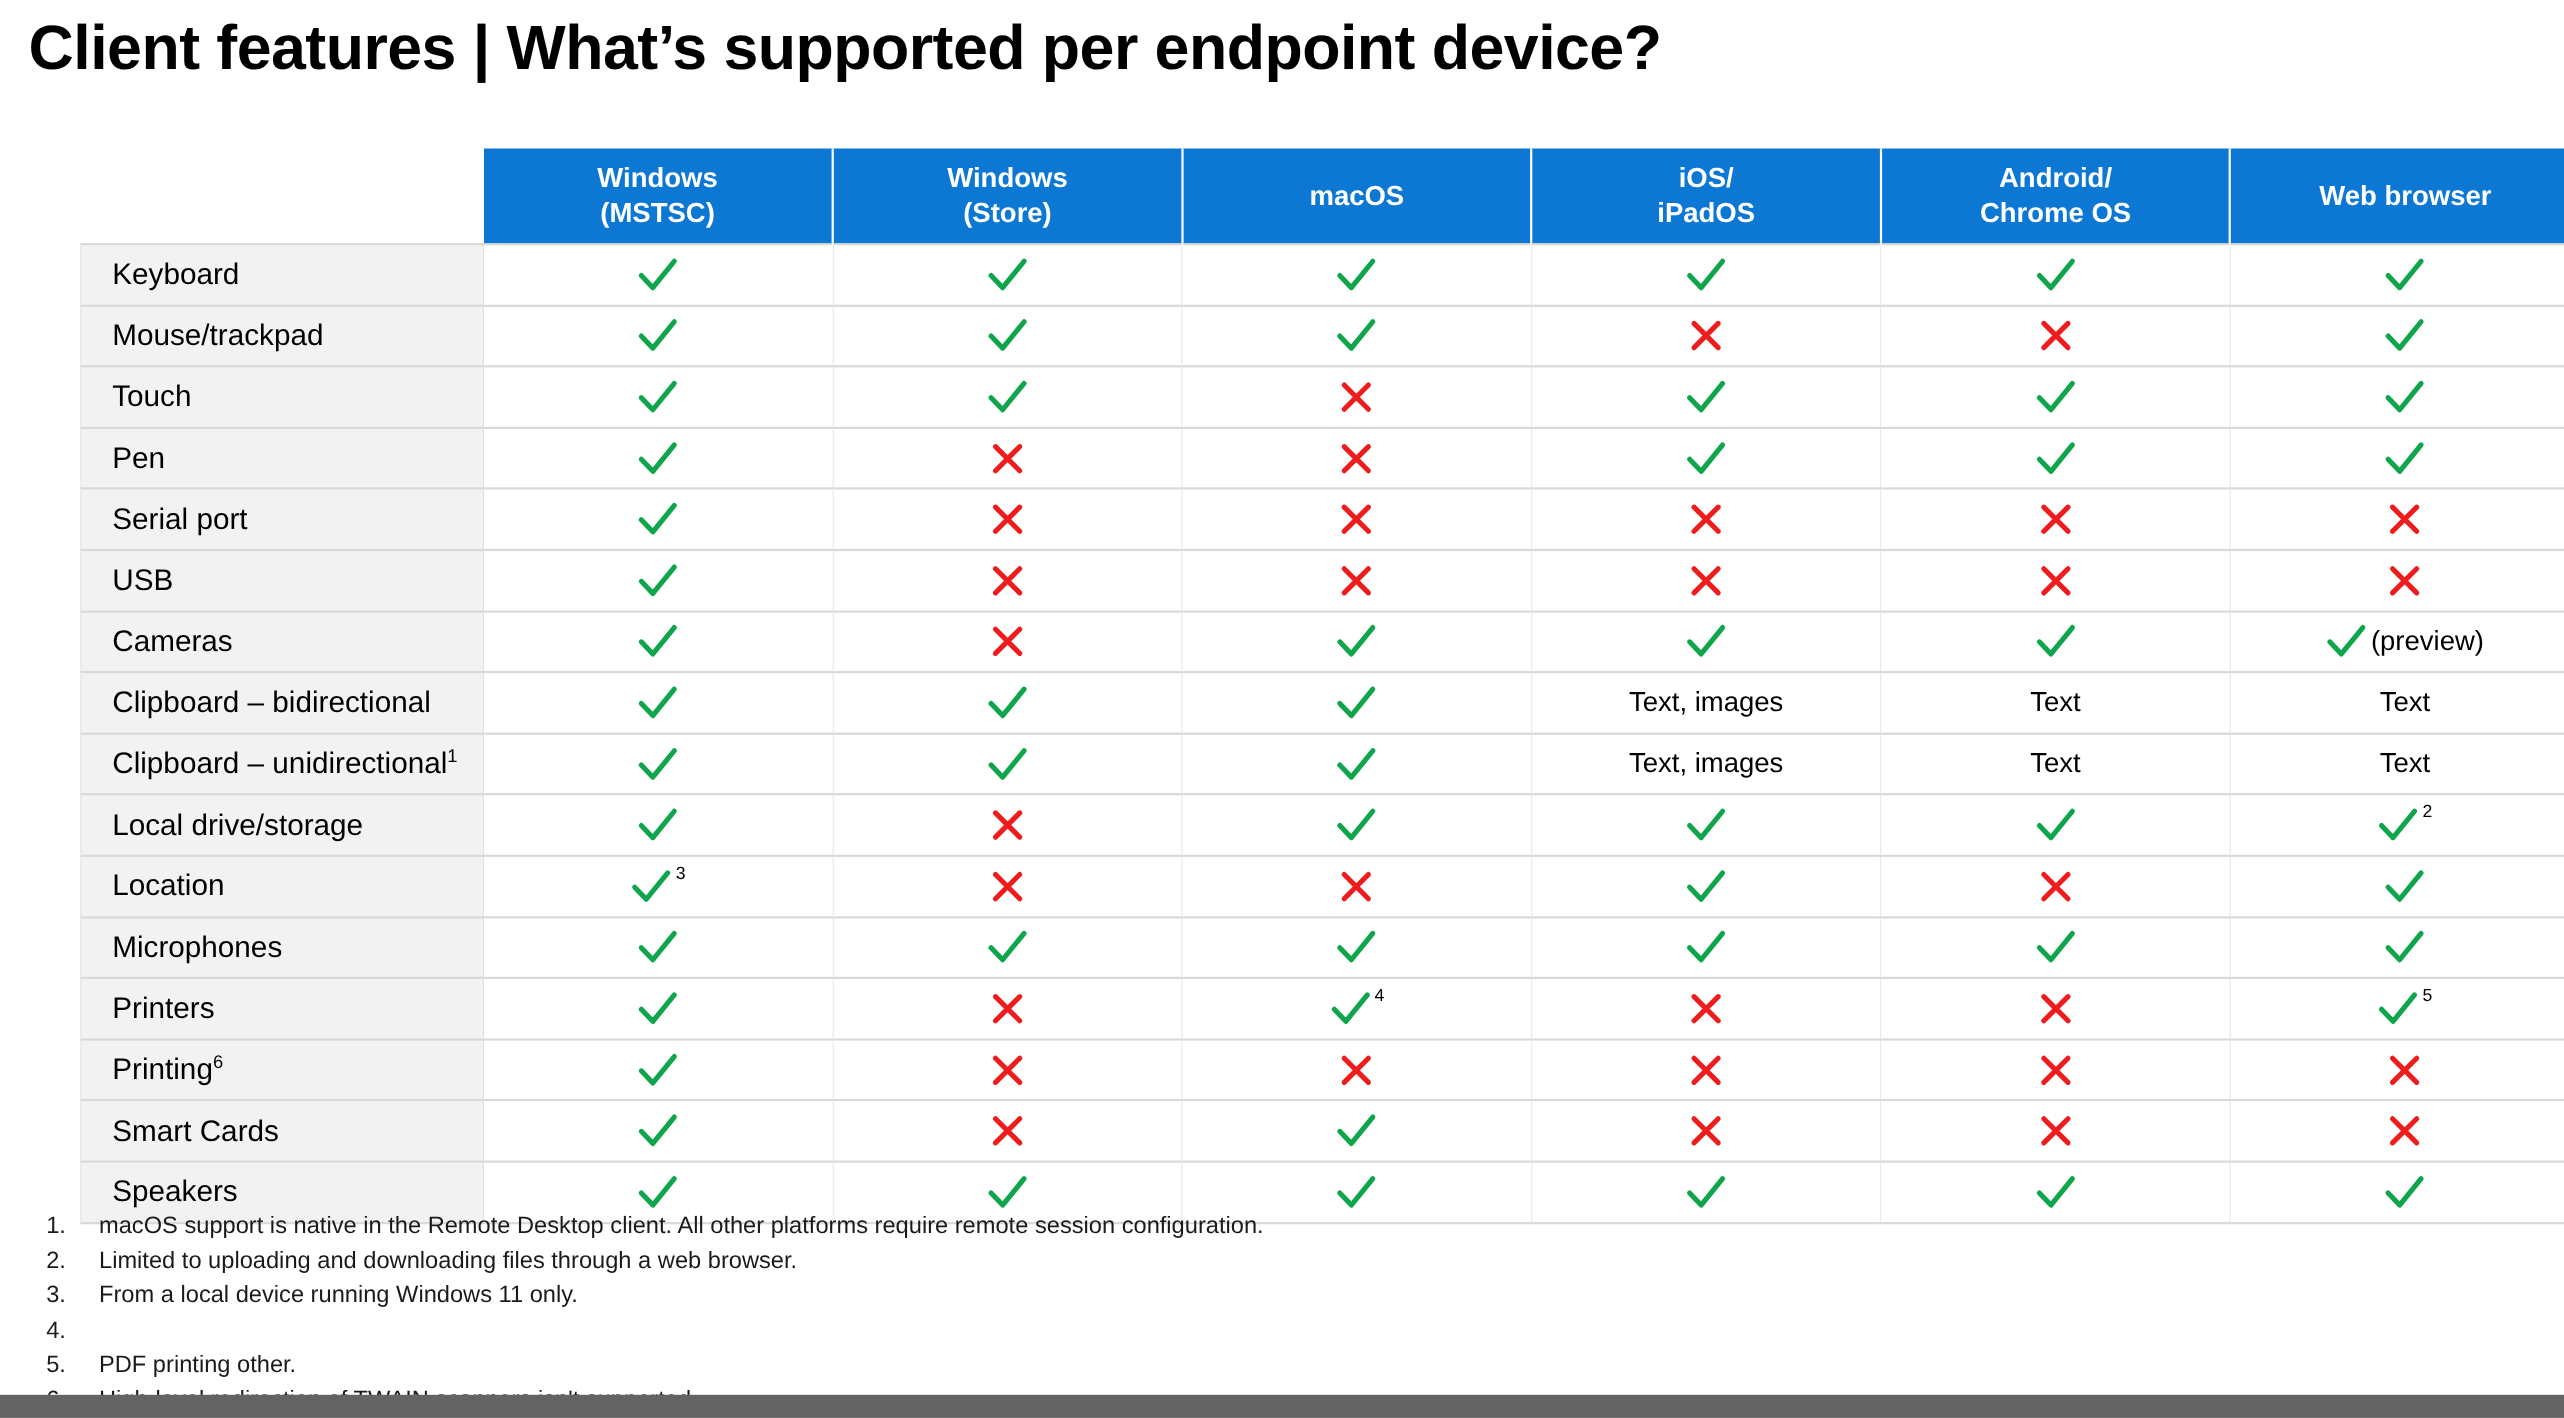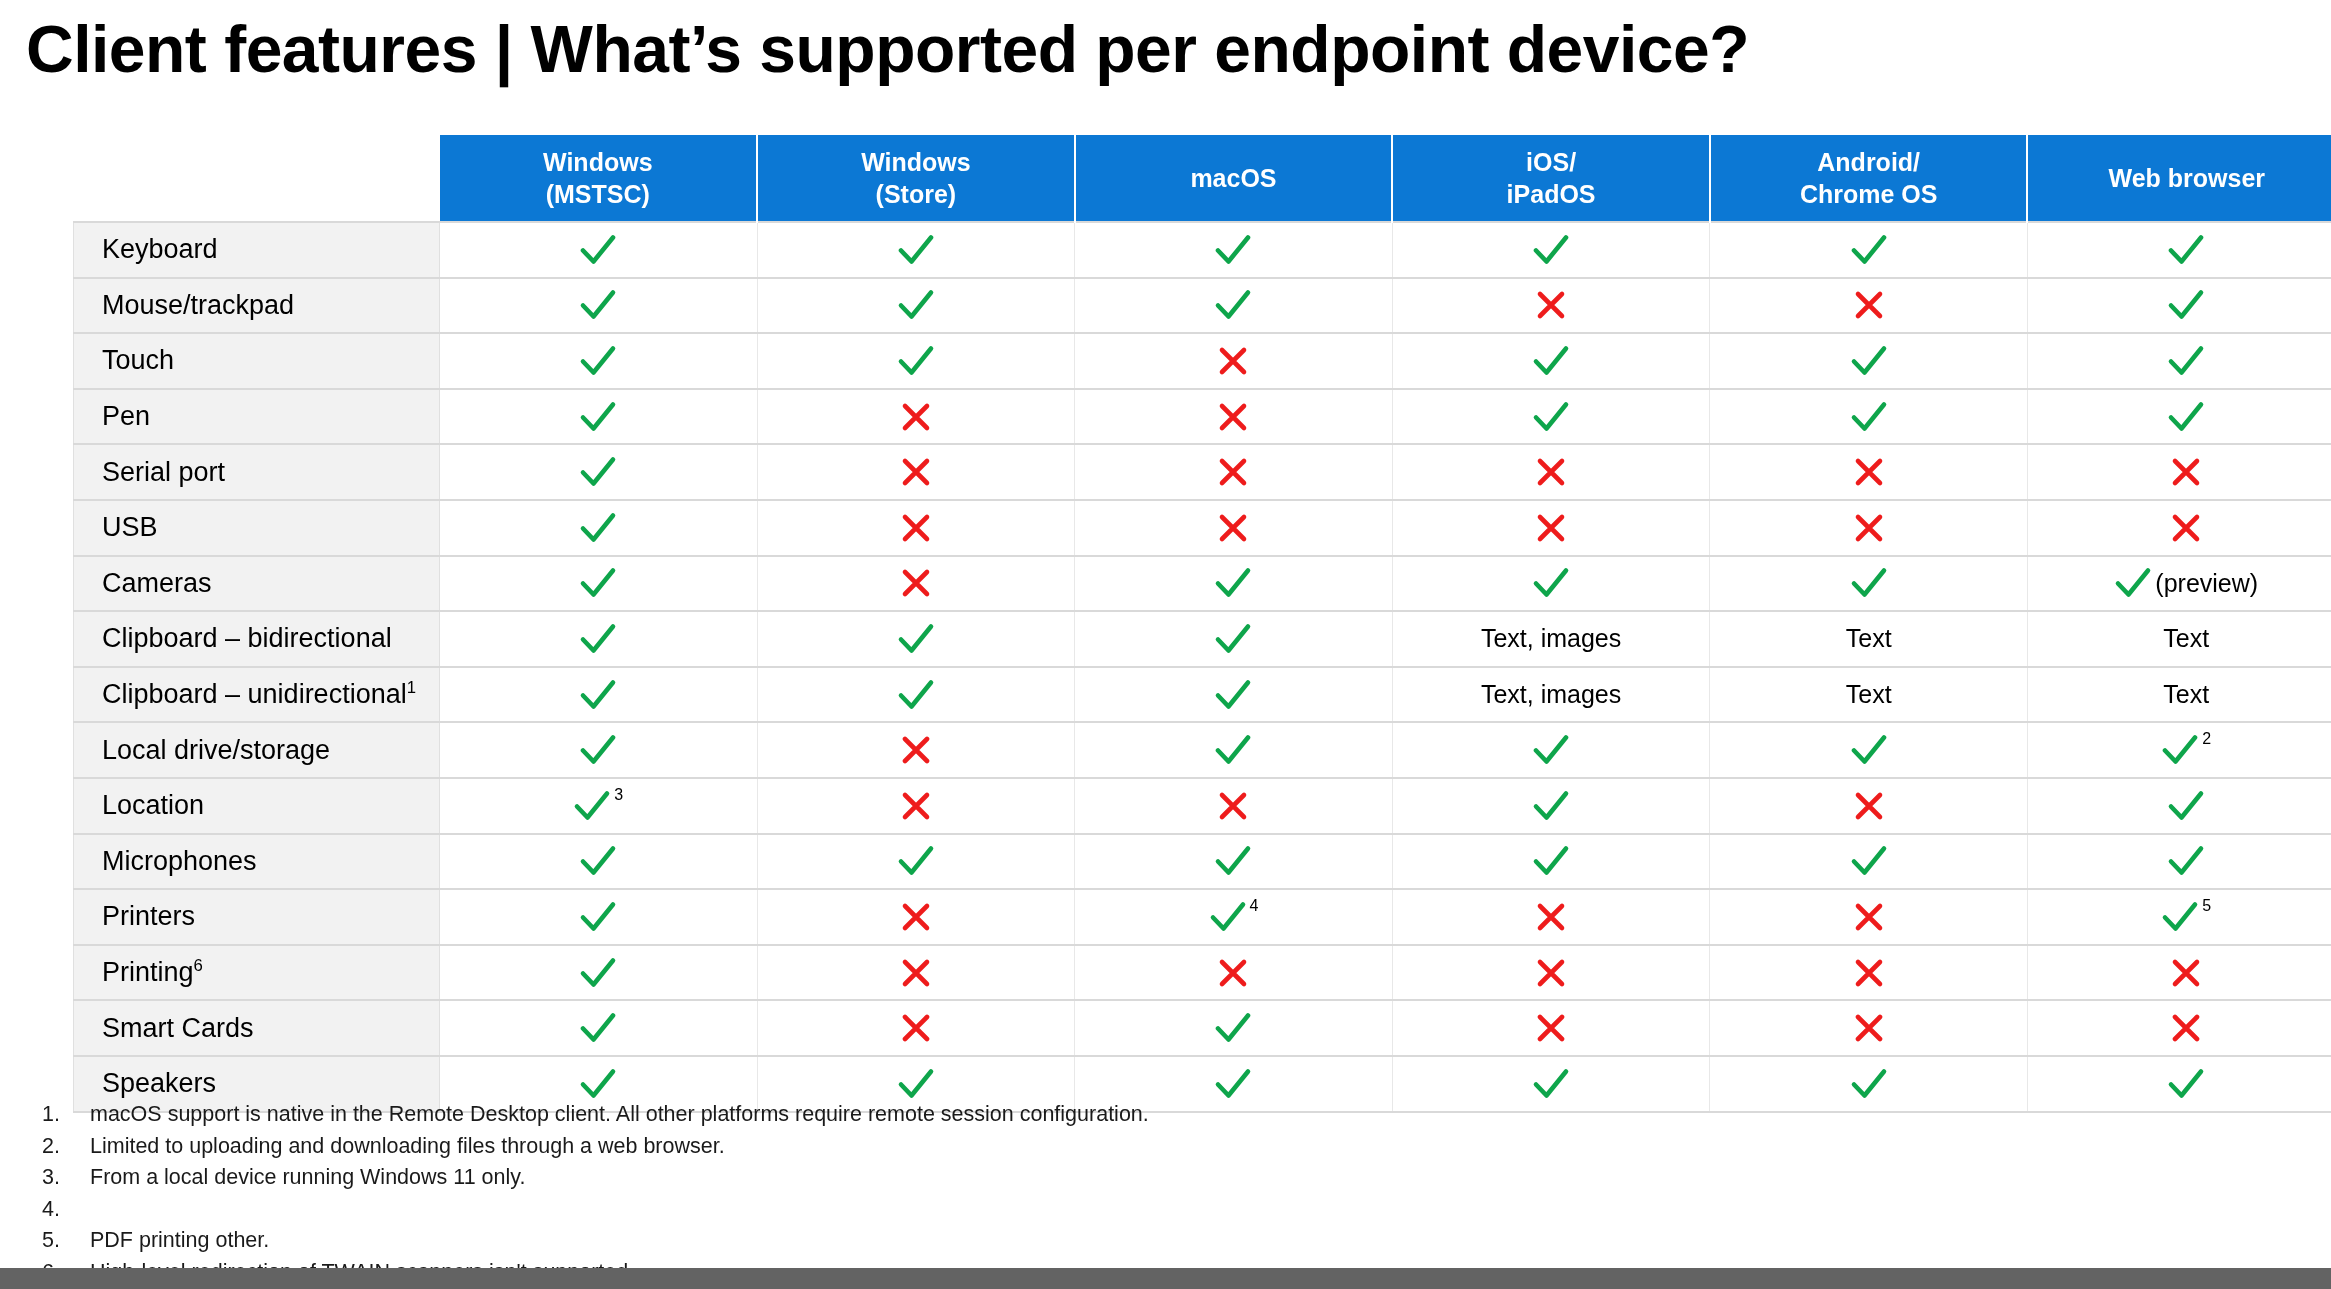--- a/index.html
+++ b/index.html
@@ -14,21 +14,21 @@
     overflow: hidden;
     font-family: "Liberation Sans", sans-serif;
     color: #000000;
   }
 
   
   #slide-title {
     position: absolute;
     left: 26px;
     top: 14px;
-    font-size: 66px;
+    font-size: 57px;
     font-weight: bold;
     letter-spacing: -0.5px;
     line-height: 1.08;
     color: #000000;
     white-space: nowrap;
   }
 
   
   #feature-table {
     position: absolute;

